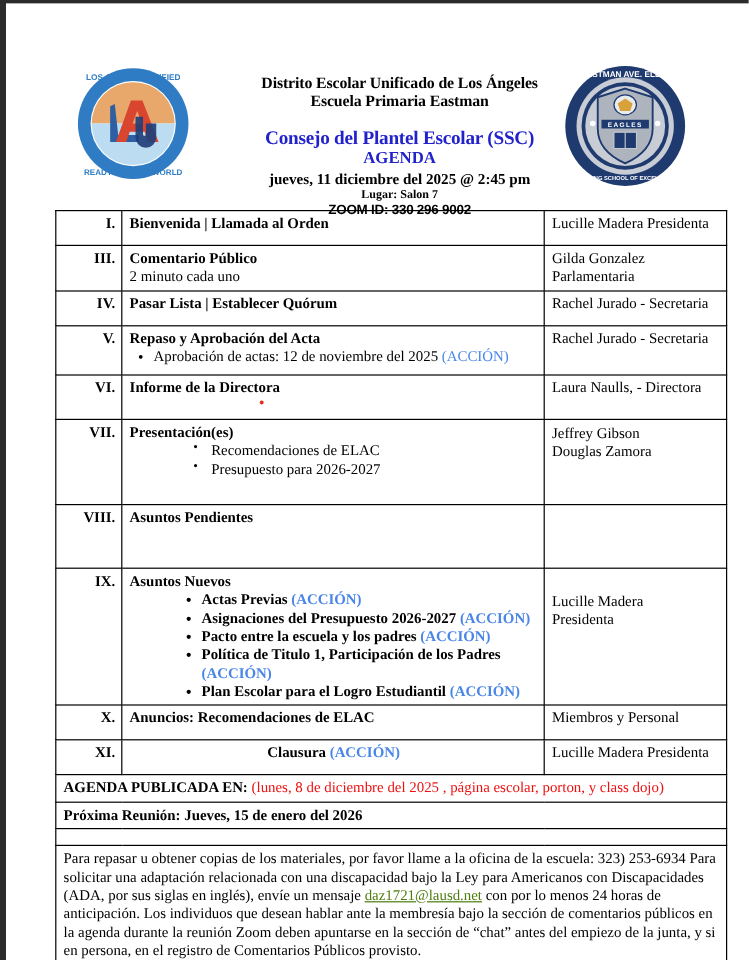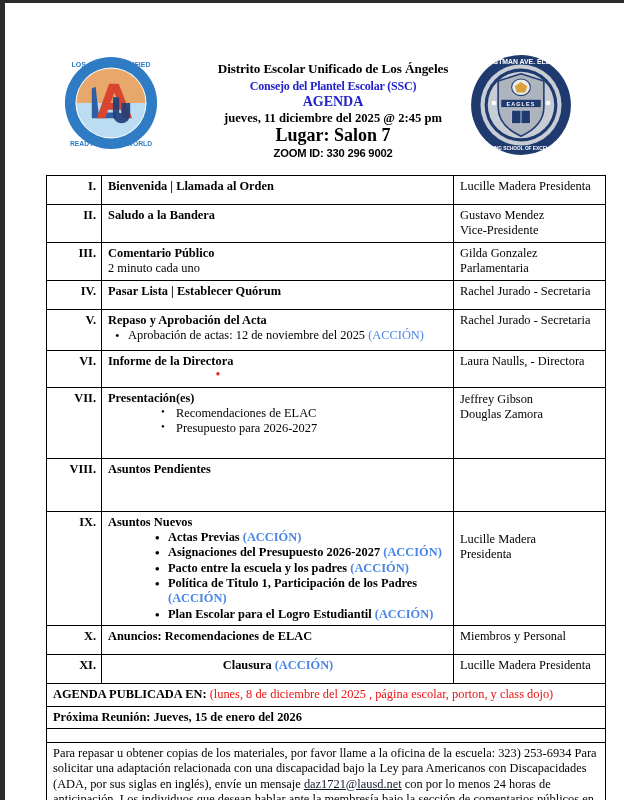--- a/index.html
+++ b/index.html
@@ -58,39 +58,39 @@
     width: 320px;
     text-align: center;
     line-height: 1.14;
   }
   .hdr-line1, .hdr-line2 {
     font-size: 13.2px;
     font-weight: bold;
     letter-spacing: -0.1px;
   }
   .hdr-title {
-    font-size: 12px;
+    font-size: 16px;
     font-weight: bold;
     color: #2222cc;
-    margin-top: 4px;
+    margin-top: 16px;
     letter-spacing: -0.2px;
   }
   .hdr-agenda {
     font-size: 14px;
     font-weight: bold;
     color: #2222cc;
     margin-top: 0px;
   }
   .hdr-when {
     font-size: 12.6px;
     font-weight: bold;
     margin-top: 1px;
   }
   .hdr-place {
-    font-size: 18px;
+    font-size: 10px;
     font-weight: bold;
   }
   .hdr-zoom {
     font-family: "Liberation Sans", "DejaVu Sans", sans-serif;
     font-size: 11.2px;
     font-weight: bold;
     letter-spacing: -0.2px;
     margin-top: 1px;
   }
 
@@ -189,21 +189,21 @@
   .pub-value { color: #ee1111; font-weight: normal; }
 
   td.note {
     font-weight: normal;
     font-size: 12.3px;
     line-height: 1.30;
     padding: 4px 6px 5px 7px;
     text-align: left;
   }
   .mail {
-    color: #0f172a;
+    color: #4d7c0f;
     text-decoration: underline;
   }
 
   .spacer-row td { border: none; height: 7px; padding: 0; }
 </style>
 </head>
 <body>
 
 <div id="page">
   <div id="sheet">
@@ -238,44 +238,37 @@
         <rect x="31" y="45" width="38" height="7" fill="#1f3a6e"></rect>
         <text x="50" y="50.6" font-size="5.2" font-weight="bold" fill="#ffffff" text-anchor="middle" letter-spacing="1.1" font-family="Liberation Sans, sans-serif">EAGLES</text>
         <circle cx="24" cy="48" r="2.2" fill="#ffffff"></circle>
         <circle cx="76" cy="48" r="2.2" fill="#ffffff"></circle>
         <text x="50" y="11" font-size="6.6" font-weight="bold" fill="#ffffff" text-anchor="middle" font-family="Liberation Sans, sans-serif">EASTMAN AVE. ELEM.</text>
         <text x="50" y="93" font-size="4.6" font-weight="bold" fill="#ffffff" text-anchor="middle" font-family="Liberation Sans, sans-serif">LEARNING SCHOOL OF EXCELLENCE</text>
       </svg>
 
       <div class="header-text">
         <div class="hdr-line1">Distrito Escolar Unificado de Los Ángeles</div>
+        <div class="hdr-line2">Escuela Primaria Eastman</div>
         <div class="hdr-title">Consejo del Plantel Escolar (SSC)</div>
         <div class="hdr-agenda">AGENDA</div>
         <div class="hdr-when">jueves, 11 diciembre del 2025 @ 2:45 pm</div>
         <div class="hdr-place">Lugar:  Salon 7</div>
         <div class="hdr-zoom">ZOOM ID: 330 296 9002</div>
       </div>
     </div>
 
     <table class="agenda">
       <tbody id="agenda-body">
           <tr>
             <td class="num">I.</td>
             <td class="topic" style="height: 22px;">
               <div class="topic-title"><span>Bienvenida | Llamada al Orden</span></div>
             </td>
             <td class="who" style="white-space: pre-line;">Lucille Madera Presidenta</td>
-          </tr>
-          <tr>
-            <td class="num">II.</td>
-            <td class="topic" style="height: 30px;">
-              <div class="topic-title"><span>Saludo a la Bandera</span></div>
-            </td>
-            <td class="who" style="white-space: pre-line;">Gustavo Mendez
-Vice-Presidente</td>
           </tr>
           <tr>
             <td class="num">III.</td>
             <td class="topic" style="height: 30px;">
               <div class="topic-title"><span>Comentario Público</span></div>
               <div class="topic-sub">2 minuto cada uno</div>
             </td>
             <td class="who" style="white-space: pre-line; margin-top: 29px;">Gilda Gonzalez
 Parlamentaria</td>
           </tr>

